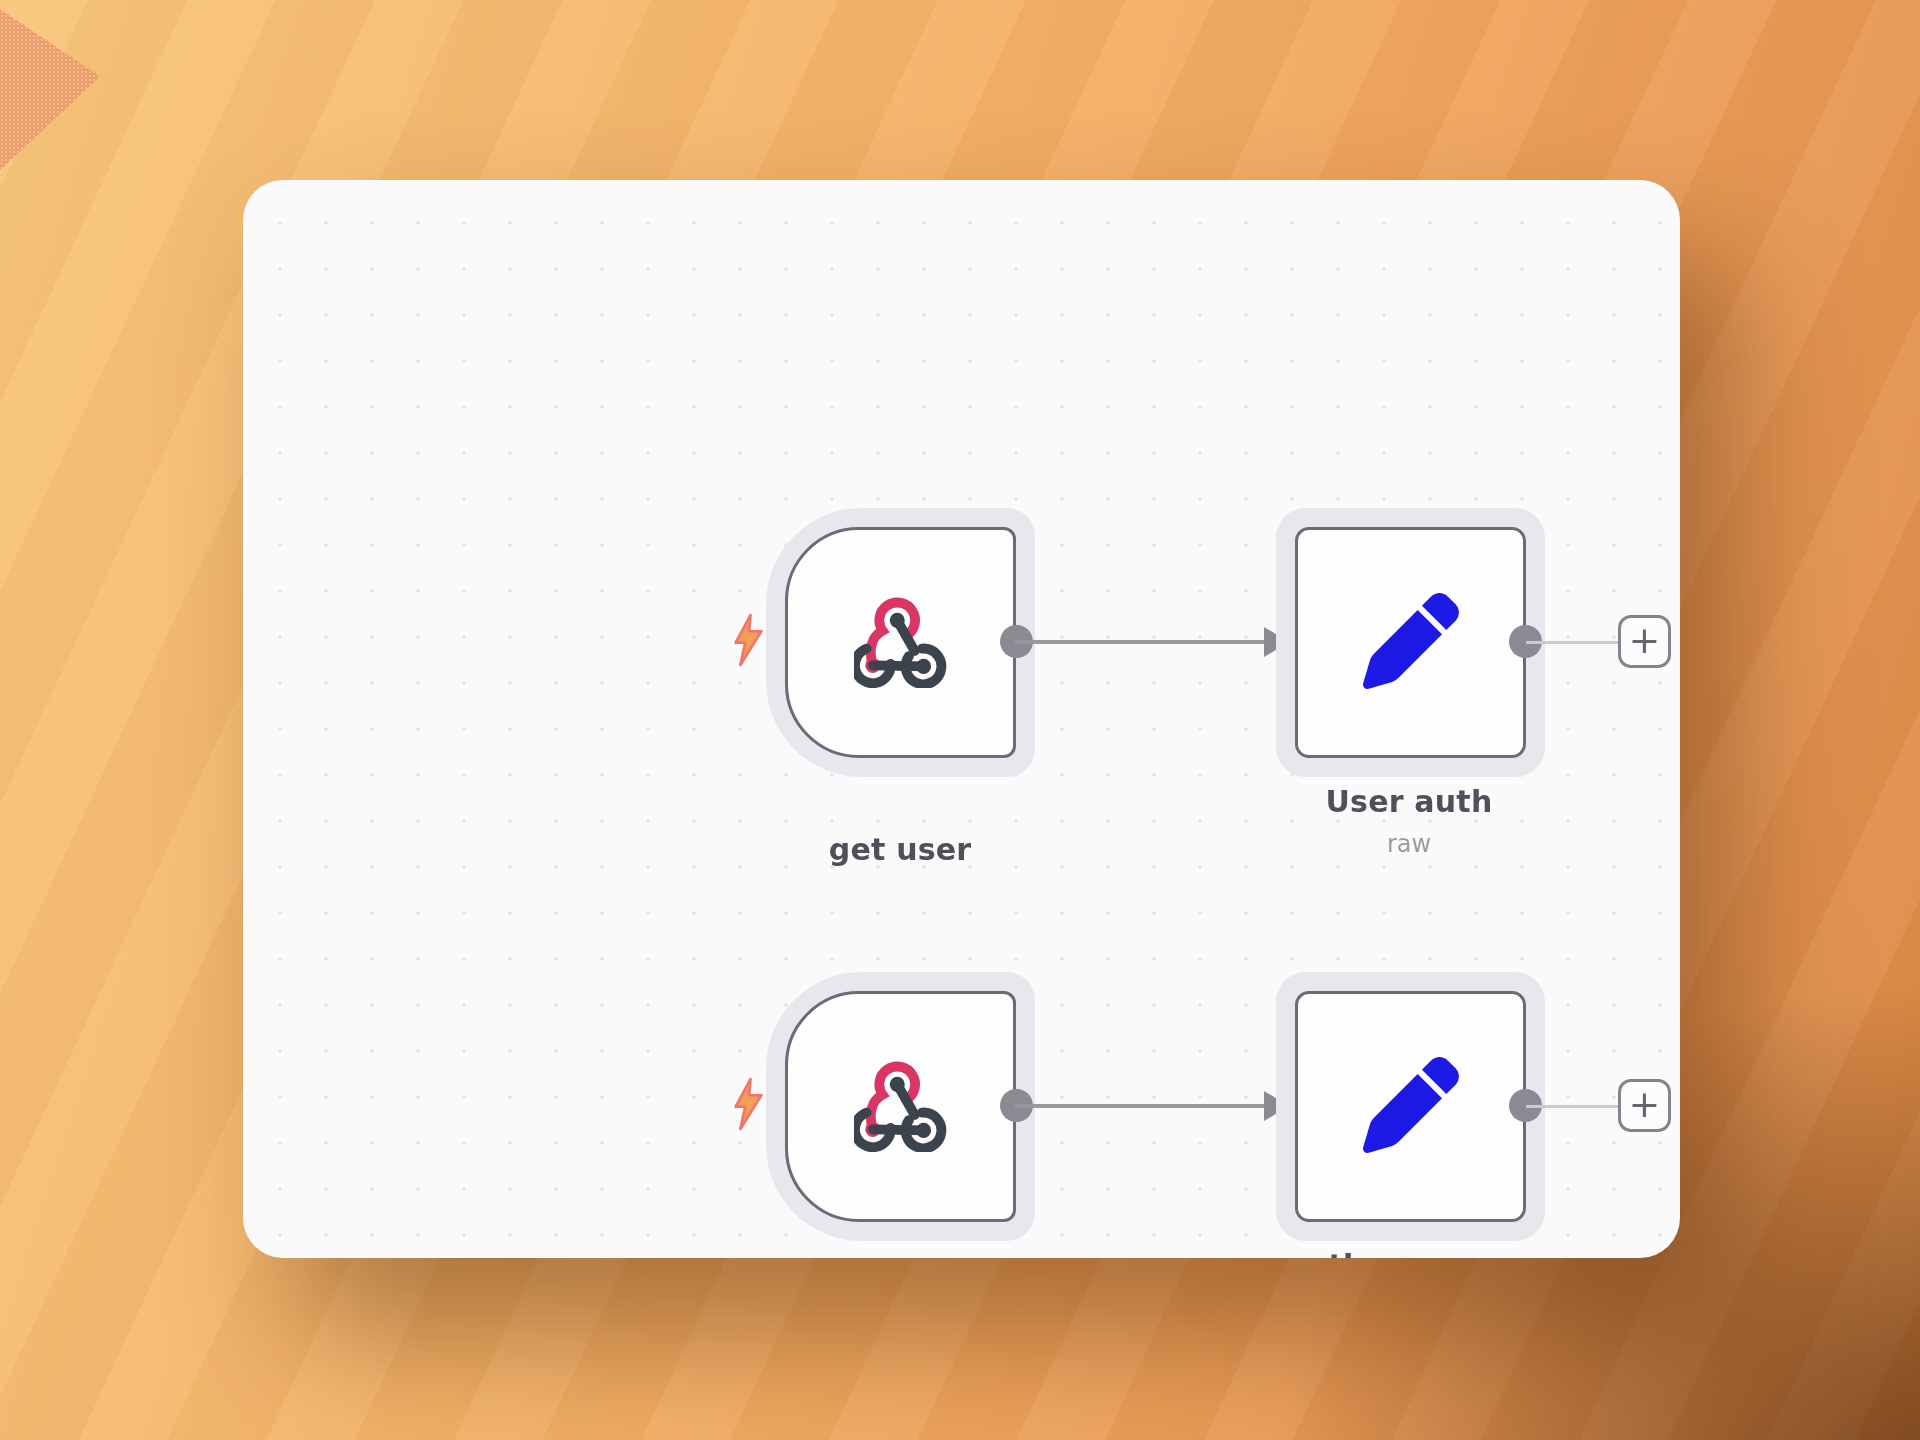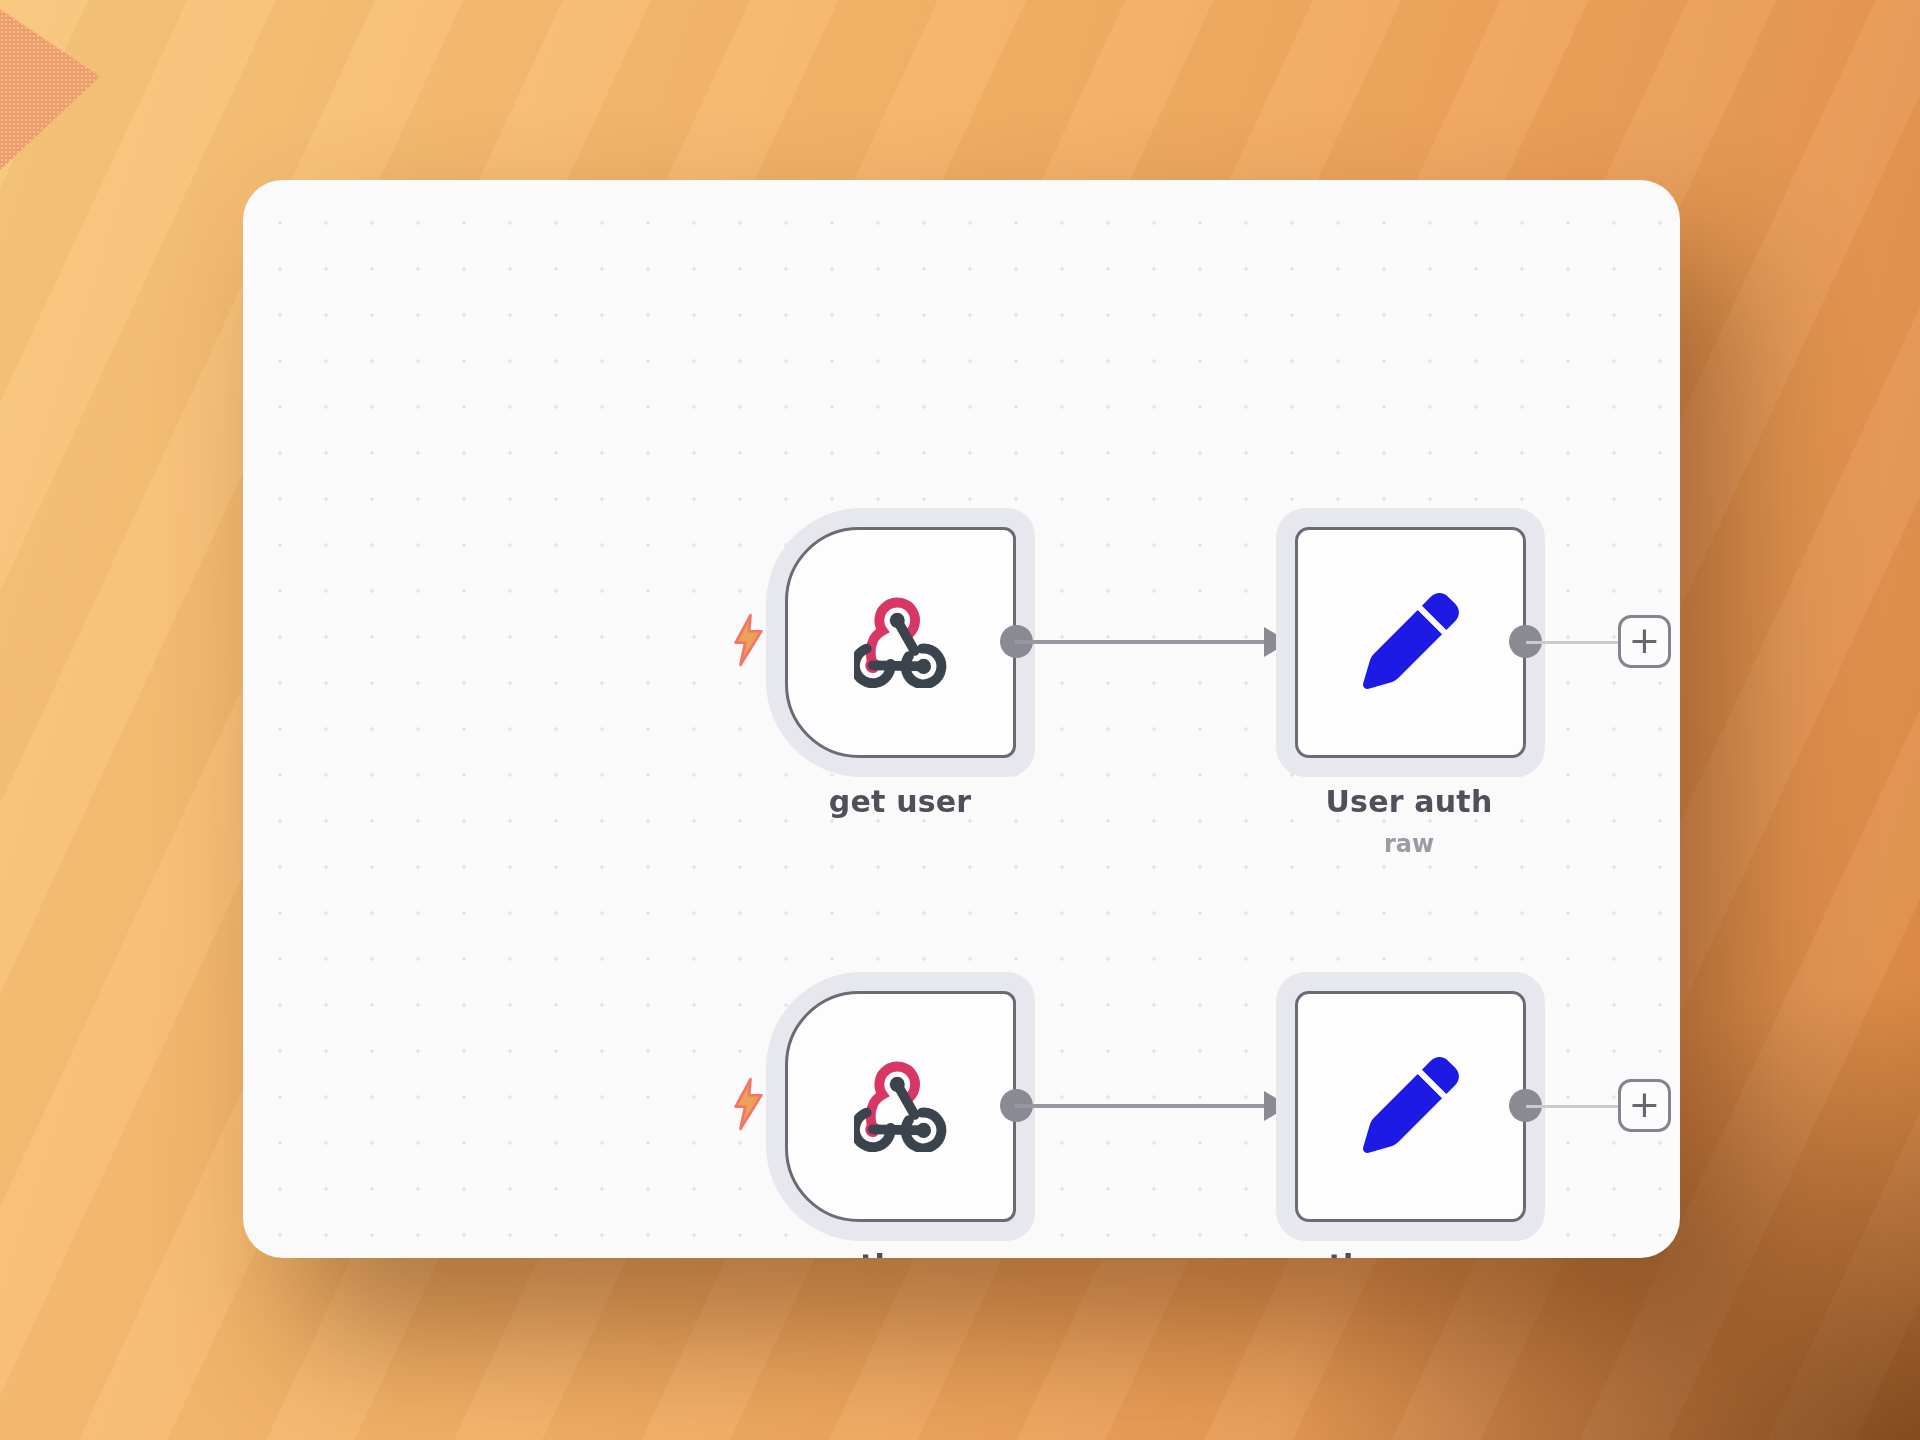--- a/index.html
+++ b/index.html
@@ -60,25 +60,25 @@
     background:#fcfcfd;border:3px solid #84848e;border-radius:13px;
     display:flex;align-items:center;justify-content:center;
     font-size:38px;font-weight:400;color:#66666f;line-height:1;padding:0 0 4px 0;cursor:pointer;
     font-family:"DejaVu Sans","Liberation Sans",sans-serif;
   }
 
   .label{
     position:absolute;top:276px;width:400px;text-align:center;
     font-size:30px;font-weight:600;color:#50505a;letter-spacing:.2px;
   }
-  .trigger-label{left:457px;}
+  .trigger-label{left:457px;margin-top:48px;}
   .action-label{left:966px;}
   .sublabel{
     position:absolute;left:966px;top:322px;width:400px;text-align:center;
-    font-size:24px;font-weight:700;color:#9b9ba4;
+    font-size:24px;font-weight:400;color:#9b9ba4;
   }
 </style>
 </head>
 <body>
 
 <div id="stage">
 
   <div class="bg-arrow"></div>
 
   <div class="canvas-card">

